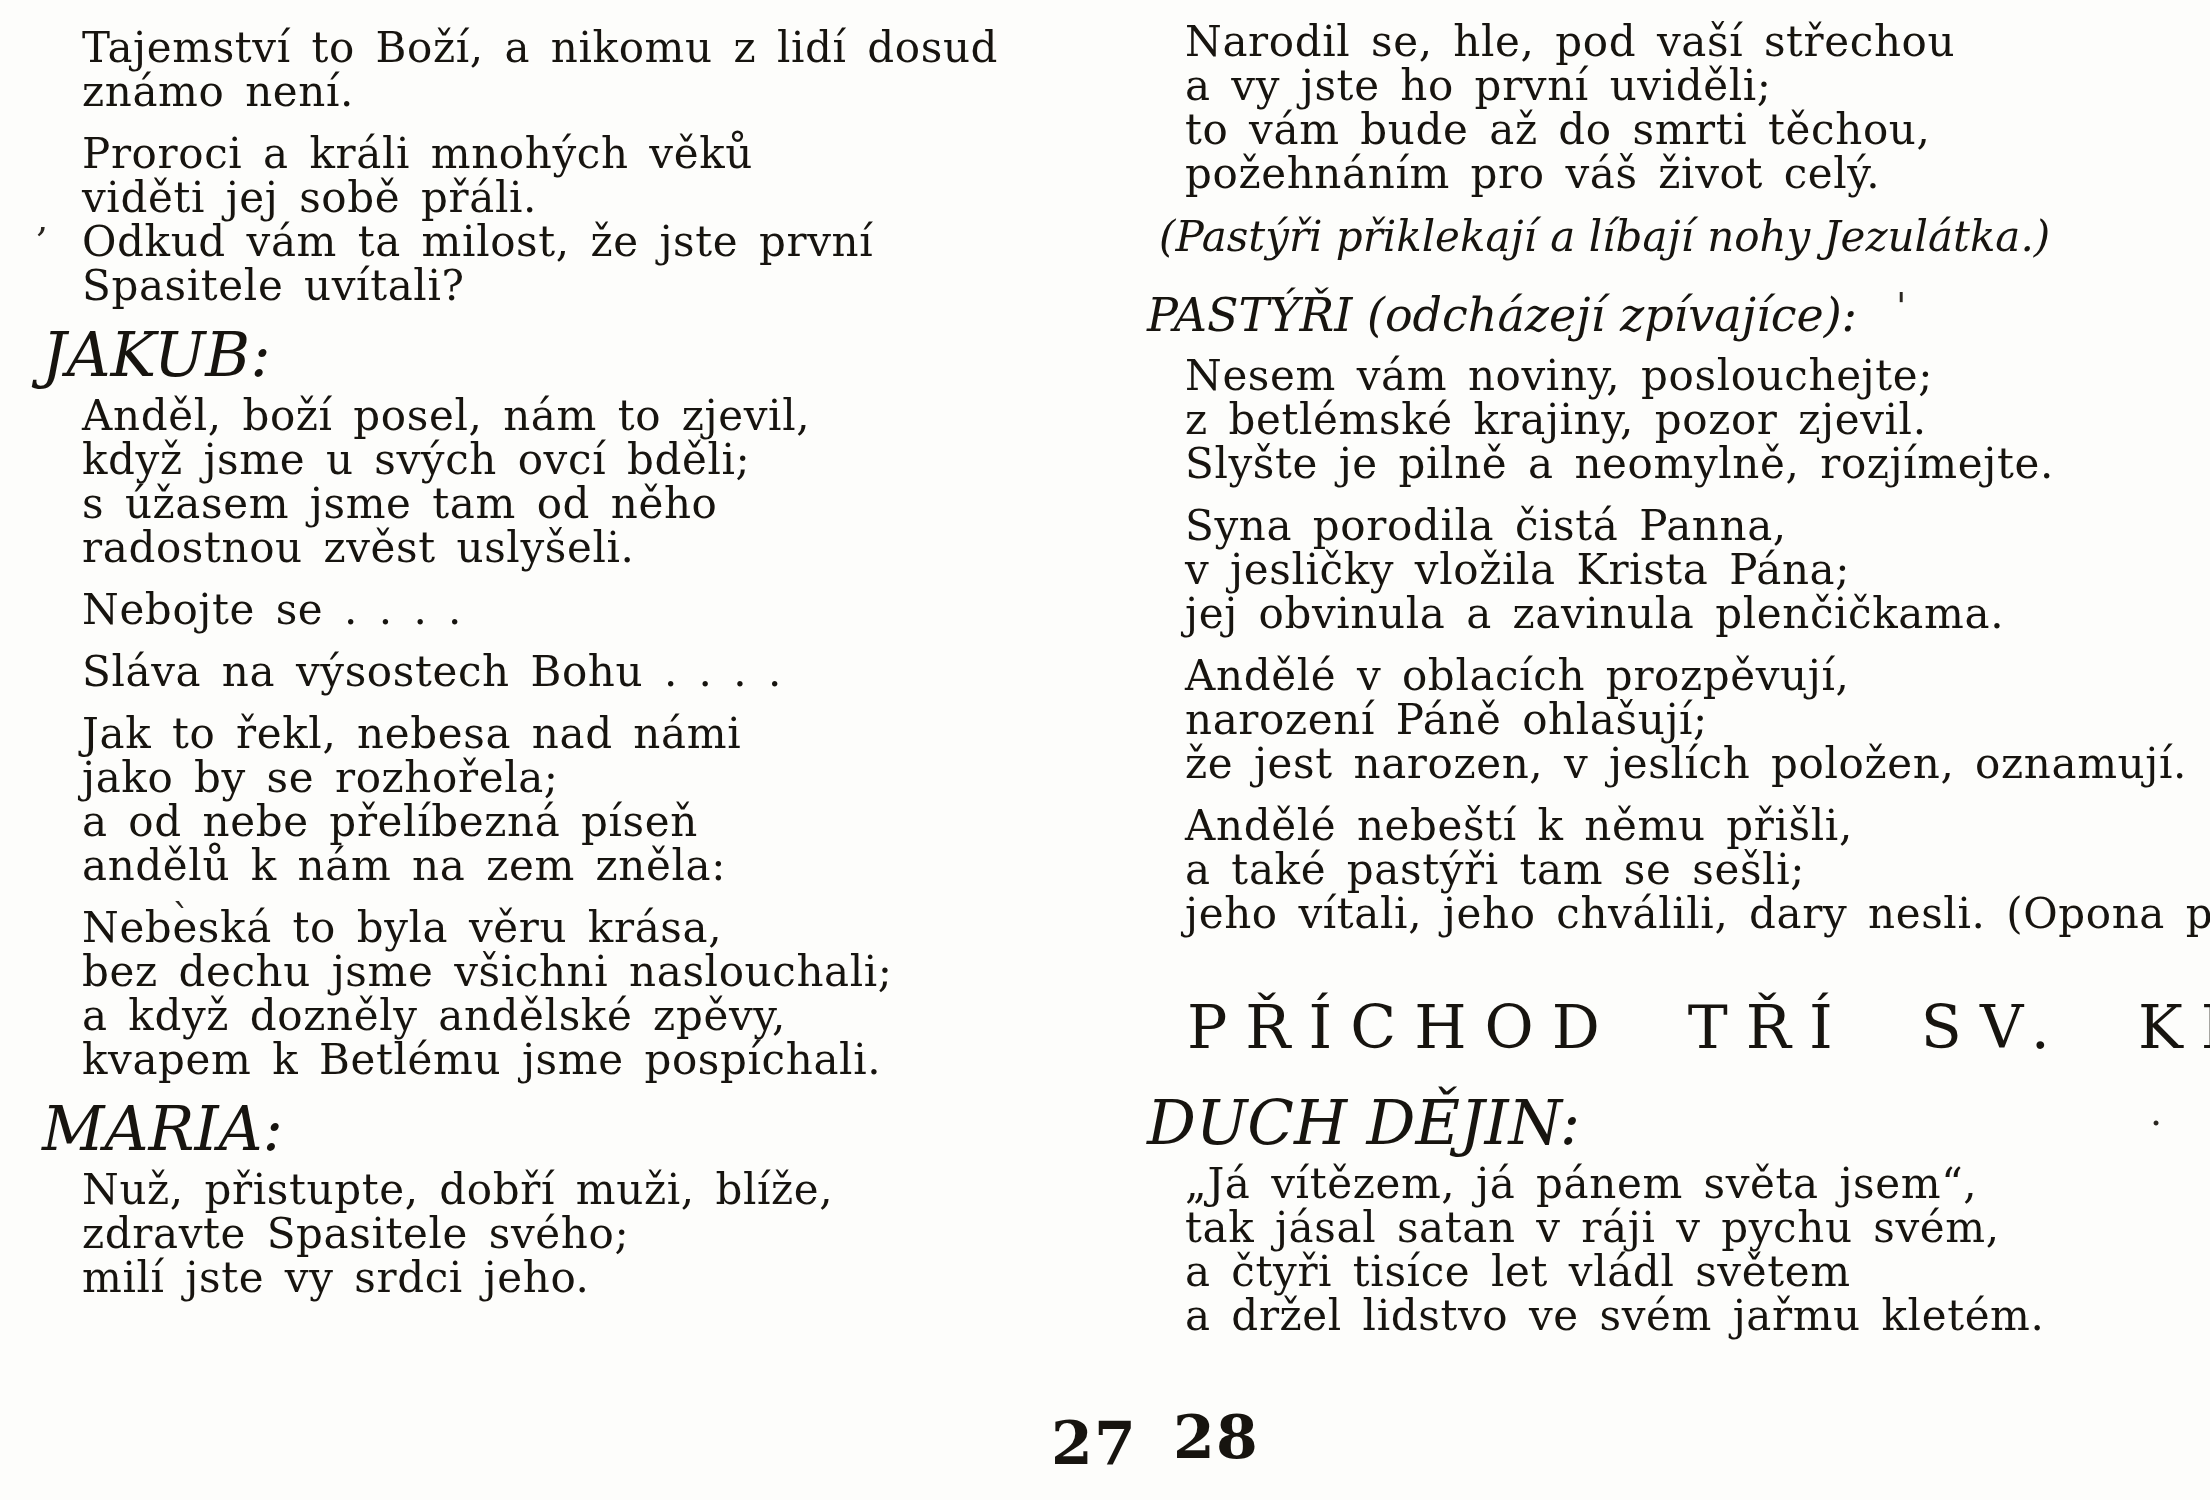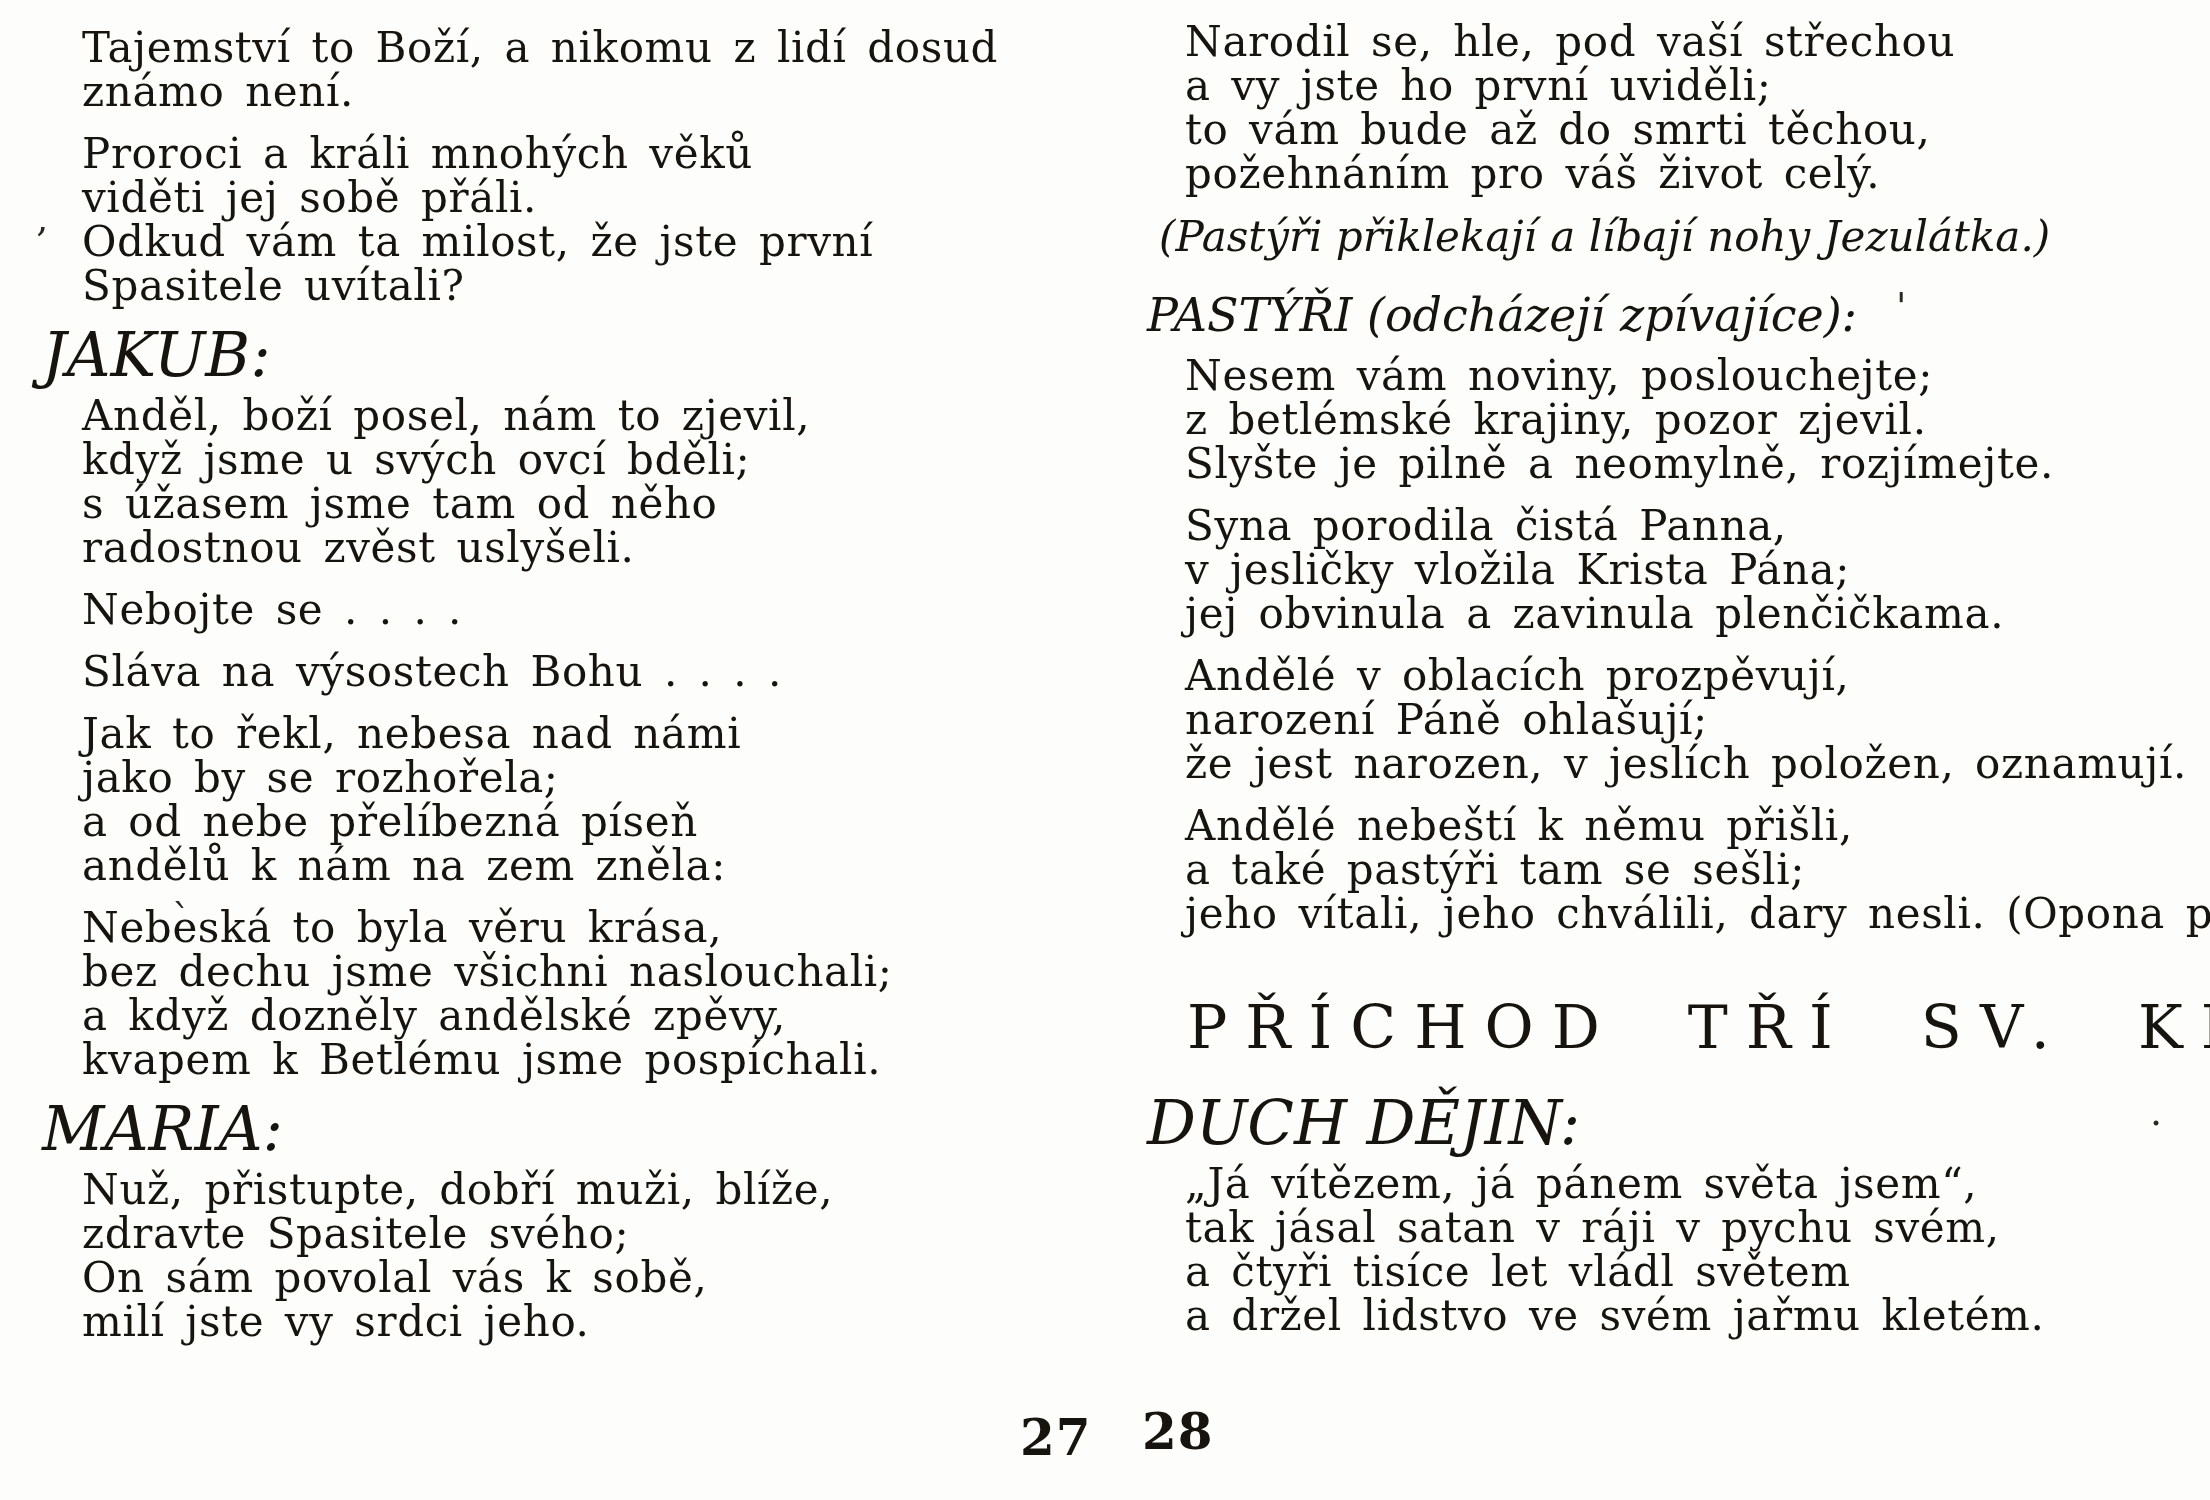--- a/index.html
+++ b/index.html
@@ -56,23 +56,24 @@
     font-size: 60px;
     line-height: 50px;
     letter-spacing: 0.30em;
     word-spacing: 0.55em;
     margin: 66px 0 42px 40px;
     white-space: nowrap;
   }
 
   .pagenum {
     position: absolute;
-    font-size: 50px;
+    font-size: 60px;
     font-weight: bold;
     letter-spacing: 0.02em;
+    margin-left: 31px;
   }
   .pagenum-left  { left: 1020px; top: 1408px; }
   .pagenum-right { left: 1142px; top: 1402px; }
 
   .mark {
     position: absolute;
     font-size: 38px;
     color: #2a2620;
   }
 </style>
@@ -113,21 +114,20 @@
       <div class="block stanza">
         <div class="line">Nebeská to byla věru krása,</div>
         <div class="line">bez dechu jsme všichni naslouchali;</div>
         <div class="line">a když dozněly andělské zpěvy,</div>
         <div class="line">kvapem k Betlému jsme pospíchali.</div>
       </div>
       <div class="block speaker">MARIA:</div>
       <div class="block stanza">
         <div class="line">Nuž, přistupte, dobří muži, blíže,</div>
         <div class="line">zdravte Spasitele svého;</div>
-        <div class="line">On sám povolal vás k sobě,</div>
         <div class="line">milí jste vy srdci jeho.</div>
       </div>
     </div>
   <div class="column col-right" id="col-right">
       <div class="block stanza">
         <div class="line">Narodil se, hle, pod vaší střechou</div>
         <div class="line">a vy jste ho první uviděli;</div>
         <div class="line">to vám bude až do smrti těchou,</div>
         <div class="line">požehnáním pro váš život celý.</div>
       </div>

